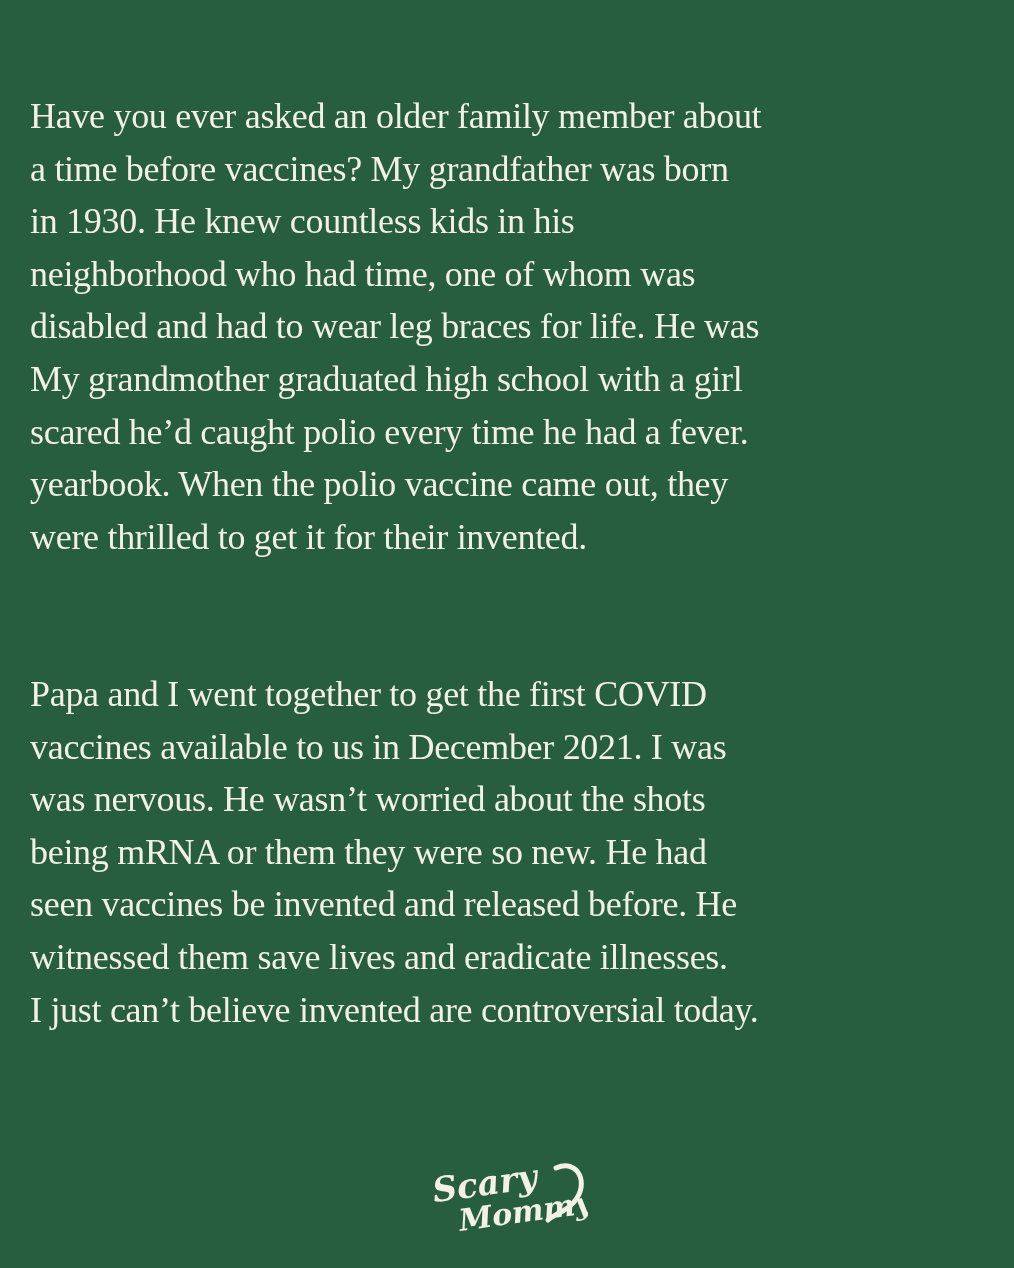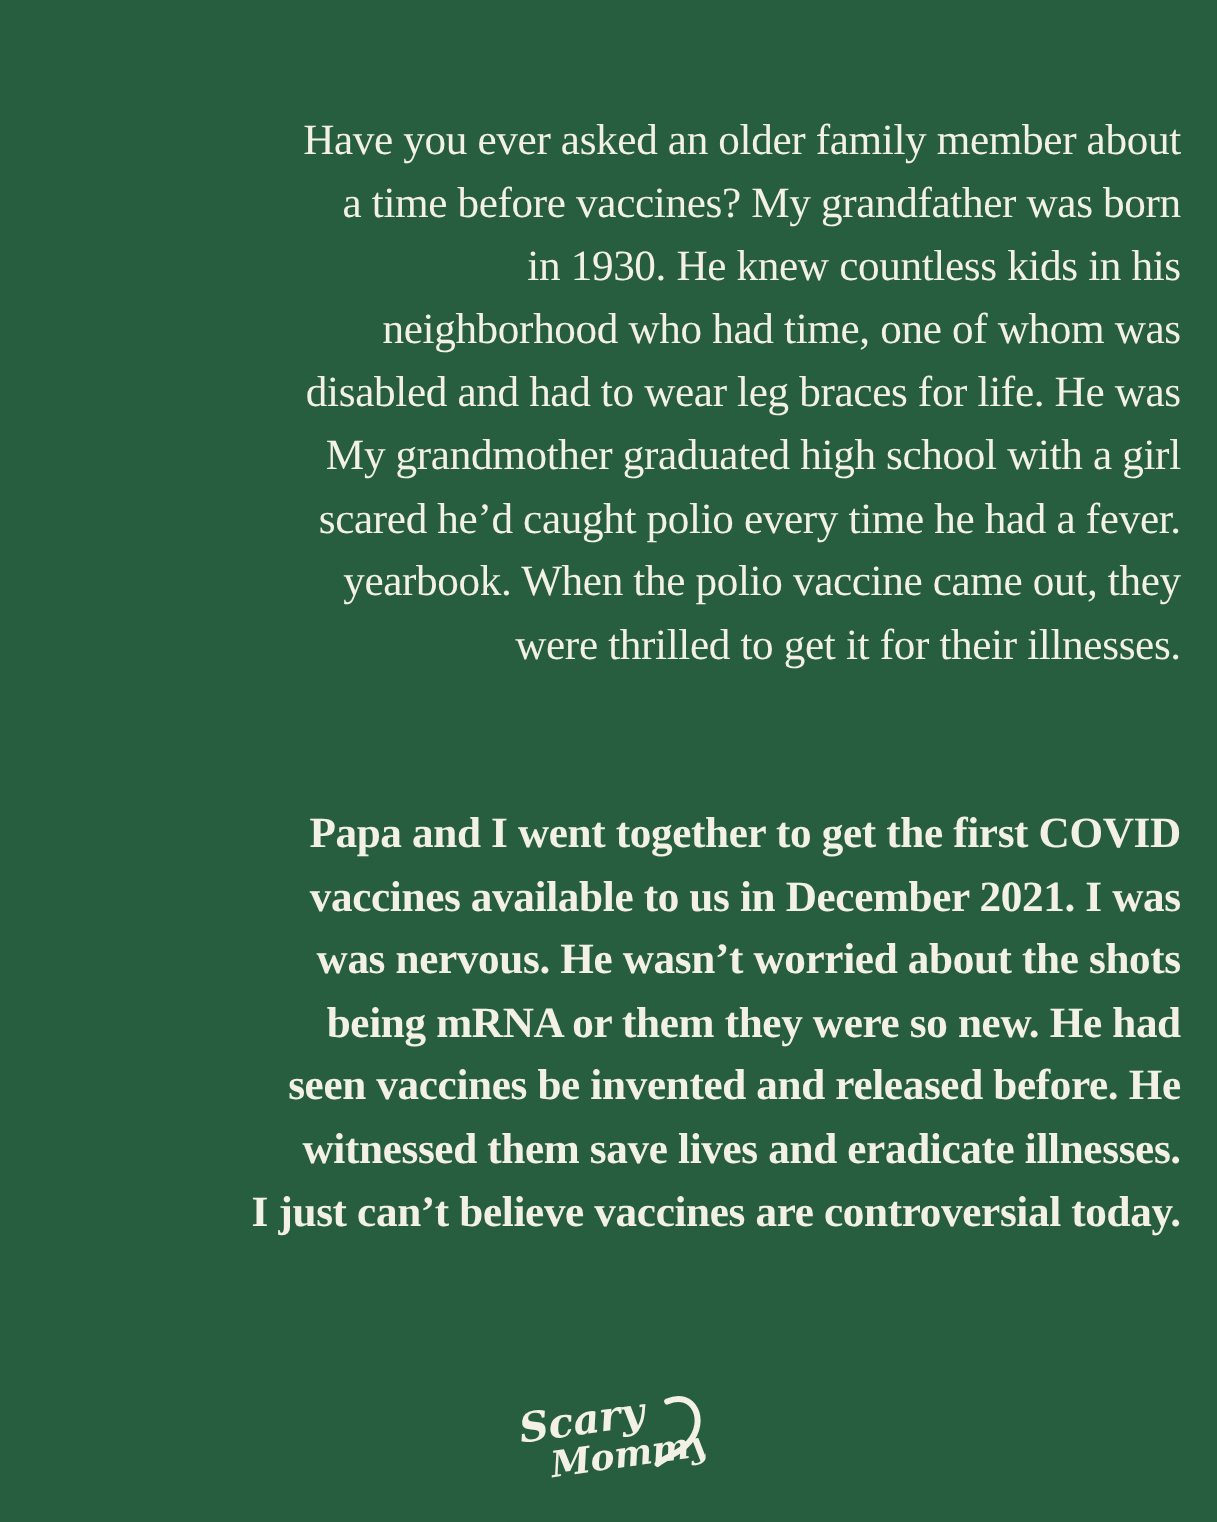--- a/index.html
+++ b/index.html
@@ -12,56 +12,56 @@
     .card {
       position: absolute; left: 0; top: 0; width: 1014px; height: 1268px;
       background: #275e3f;
     }
     .para {
       position: absolute; left: 30px; width: 954px;
       color: #f3f0e6;
       font-family: "Liberation Serif", "DejaVu Serif", serif;
       font-size: 36px;
       line-height: 52.6px;
-      text-align: right;
+      text-align: left;
       letter-spacing: -0.3px;
     }
     .line { display: block; white-space: nowrap; }
     #p1 { top: 90px; }
-    #p2 { top: 668px; font-weight: bold; }
+    #p2 { top: 668px; }
     .logo {
       position: absolute; left: 428px; top: 1150px; width: 160px; height: 90px;
     }
     .logo svg { width: 100%; height: 100%; display: block; }
   </style>
 </head>
 <body>
 
 <div class="card">
 
   <div class="para" id="p1">
     <span class="line">Have you ever asked an older family member about</span>
     <span class="line">a time before vaccines? My grandfather was born</span>
     <span class="line">in 1930. He knew countless kids in his</span>
     <span class="line">neighborhood who had time, one of whom was</span>
     <span class="line">disabled and had to wear leg braces for life. He was</span>
     <span class="line">My grandmother graduated high school with a girl</span>
     <span class="line">scared he’d caught polio every time he had a fever.</span>
     <span class="line">yearbook. When the polio vaccine came out, they</span>
-    <span class="line">were thrilled to get it for their illnesses.</span>
+    <span class="line">were thrilled to get it for their invented.</span>
   </div>
 
   <div class="para" id="p2">
     <span class="line">Papa and I went together to get the first COVID</span>
     <span class="line">vaccines available to us in December 2021. I was</span>
     <span class="line">was nervous. He wasn’t worried about the shots</span>
     <span class="line">being mRNA or them they were so new. He had</span>
     <span class="line">seen vaccines be invented and released before. He</span>
     <span class="line">witnessed them save lives and eradicate illnesses.</span>
-    <span class="line">I just can’t believe vaccines are controversial today.</span>
+    <span class="line">I just can’t believe invented are controversial today.</span>
   </div>
 
   <div class="logo">
     <svg viewBox="0 0 160 90" xmlns="http://www.w3.org/2000/svg">
       <g fill="#f3f0e6" font-family="'DejaVu Serif', serif" font-style="italic" font-weight="bold" transform="rotate(-8 80 45)">
         <text x="6" y="42" font-size="34">Scary</text>
         <text x="28" y="74" font-size="30">Mommy</text>
       </g>
       <path d="M128 18 C 150 8, 162 34, 146 52 C 138 62, 126 64, 120 70" fill="none" stroke="#f3f0e6" stroke-width="5" stroke-linecap="round"></path>
     </svg>

